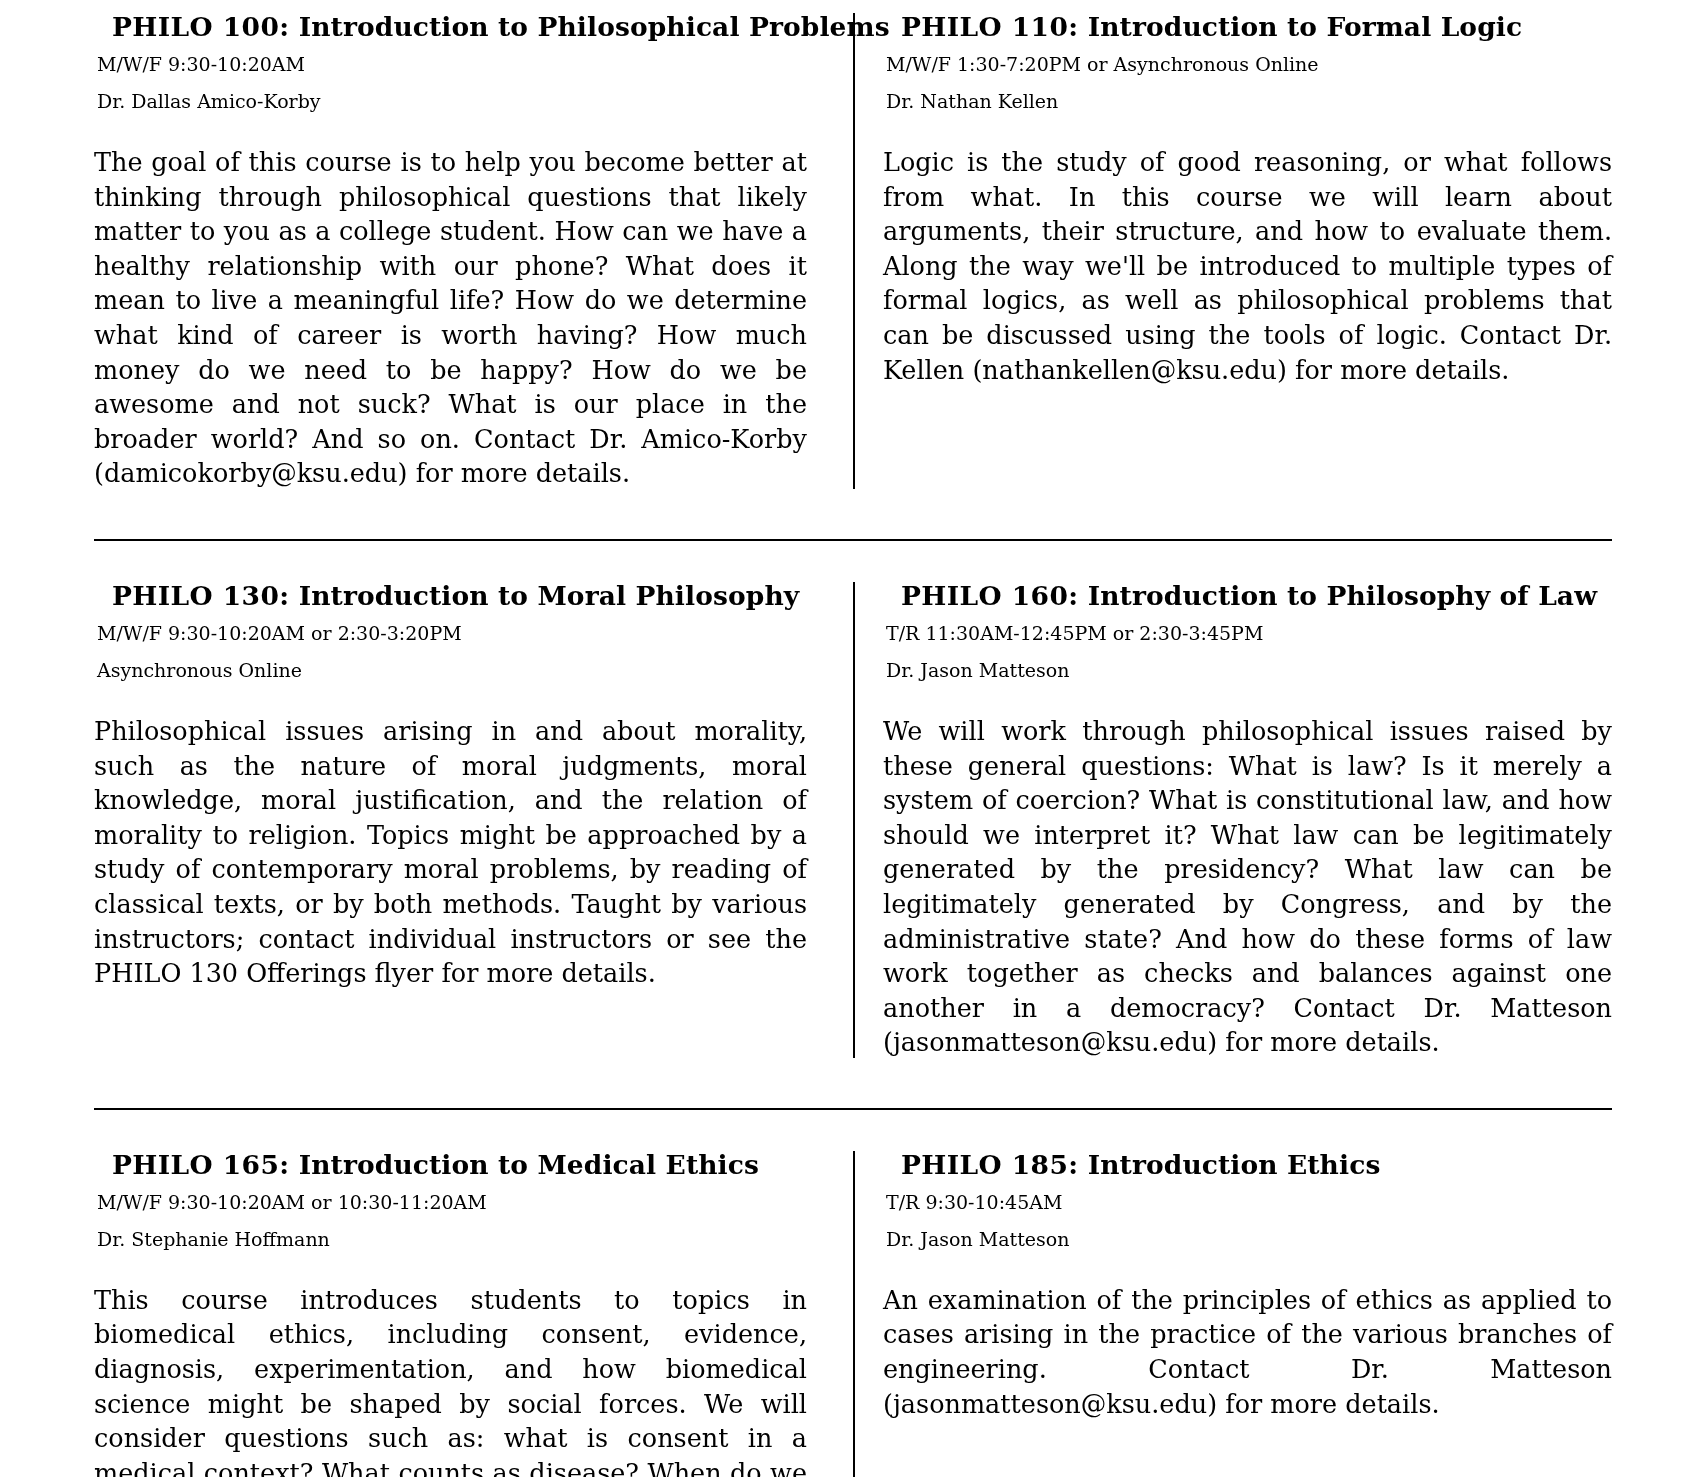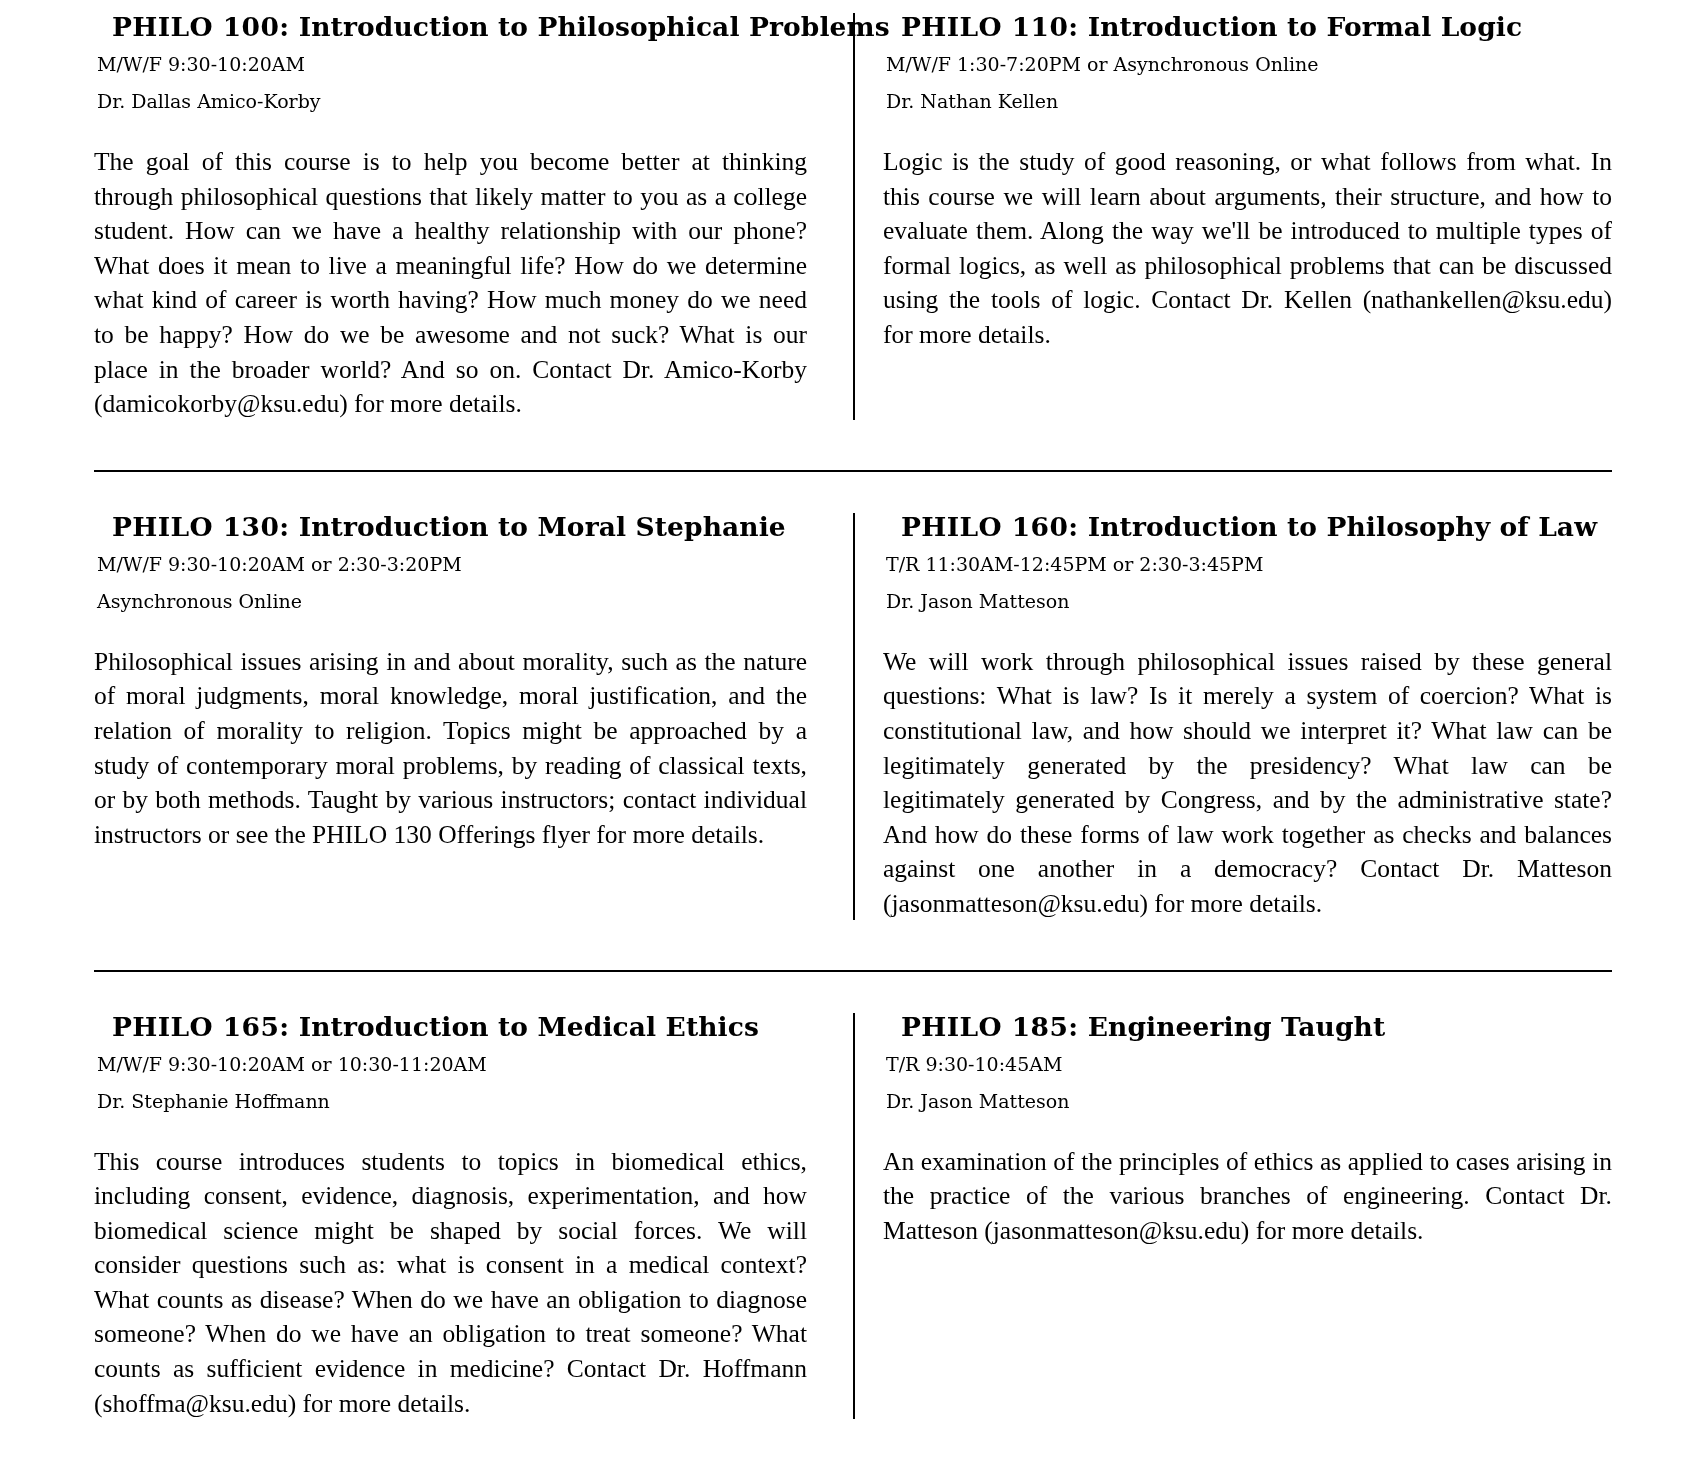--- a/index.html
+++ b/index.html
@@ -71,21 +71,20 @@
     margin: 3px;
     white-space: nowrap;
   }
   .desc {
     font-size: 25.5px;
     line-height: 34.6px;
     margin: 27px 0 0 0;
     text-align: justify;
     text-justify: inter-word;
     hyphens: manual;
-    font-family: Liberation Serif, serif;
   }
   .block { padding-bottom: 2px; }
 </style>
 </head>
 <body>
 
 <div class="page">
 
   <div class="row">
     <div class="col col-left block">
@@ -109,21 +108,21 @@
   </div>
 
   <div class="rule-gap-top"></div>
   <div class="hrule"></div>
   <div class="rule-gap-bottom"></div>
 
   <div class="row">
     <div class="col col-left block">
       <div class="course-title">
         <span class="code">PHILO 130:</span>
-        <span>Introduction to Moral Stephanie</span>
+        <span>Introduction to Moral Philosophy</span>
       </div>
       <div class="meta-line">M/W/F 9:30-10:20AM or 2:30-3:20PM</div>
       <div class="meta-line">Asynchronous Online</div>
       <p class="desc">Philosophical issues arising in and about morality, such as the nature of moral judgments, moral knowledge, moral justification, and the relation of morality to religion. Topics might be approached by a study of contemporary moral problems, by reading of classical texts, or by both methods. Taught by various instructors; contact individual instructors or see the PHILO 130 Offerings flyer for more details.</p>
     </div>
     <div class="col col-right block">
       <div class="course-title">
         <span class="code">PHILO 160:</span>
         <span>Introduction to Philosophy of Law</span>
       </div>
@@ -143,21 +142,21 @@
         <span class="code">PHILO 165:</span>
         <span>Introduction to Medical Ethics</span>
       </div>
       <div class="meta-line">M/W/F 9:30-10:20AM or 10:30-11:20AM</div>
       <div class="meta-line">Dr. Stephanie Hoffmann</div>
       <p class="desc">This course introduces students to topics in biomedical ethics, including consent, evidence, diagnosis, experimentation, and how biomedical science might be shaped by social forces. We will consider questions such as: what is consent in a medical context? What counts as disease? When do we have an obligation to diagnose someone? When do we have an obligation to treat someone? What counts as sufficient evidence in medicine? Contact Dr. Hoffmann (shoffma@ksu.edu) for more details.</p>
     </div>
     <div class="col col-right block">
       <div class="course-title">
         <span class="code">PHILO 185:</span>
-        <span>Engineering Taught</span>
+        <span>Introduction Ethics</span>
       </div>
       <div class="meta-line">T/R 9:30-10:45AM</div>
       <div class="meta-line">Dr. Jason Matteson</div>
       <p class="desc">An examination of the principles of ethics as applied to cases arising in the practice of the various branches of engineering. Contact Dr. Matteson (jasonmatteson@ksu.edu) for more details.</p>
     </div>
   </div>
 
 </div>
 
 </body></html>

